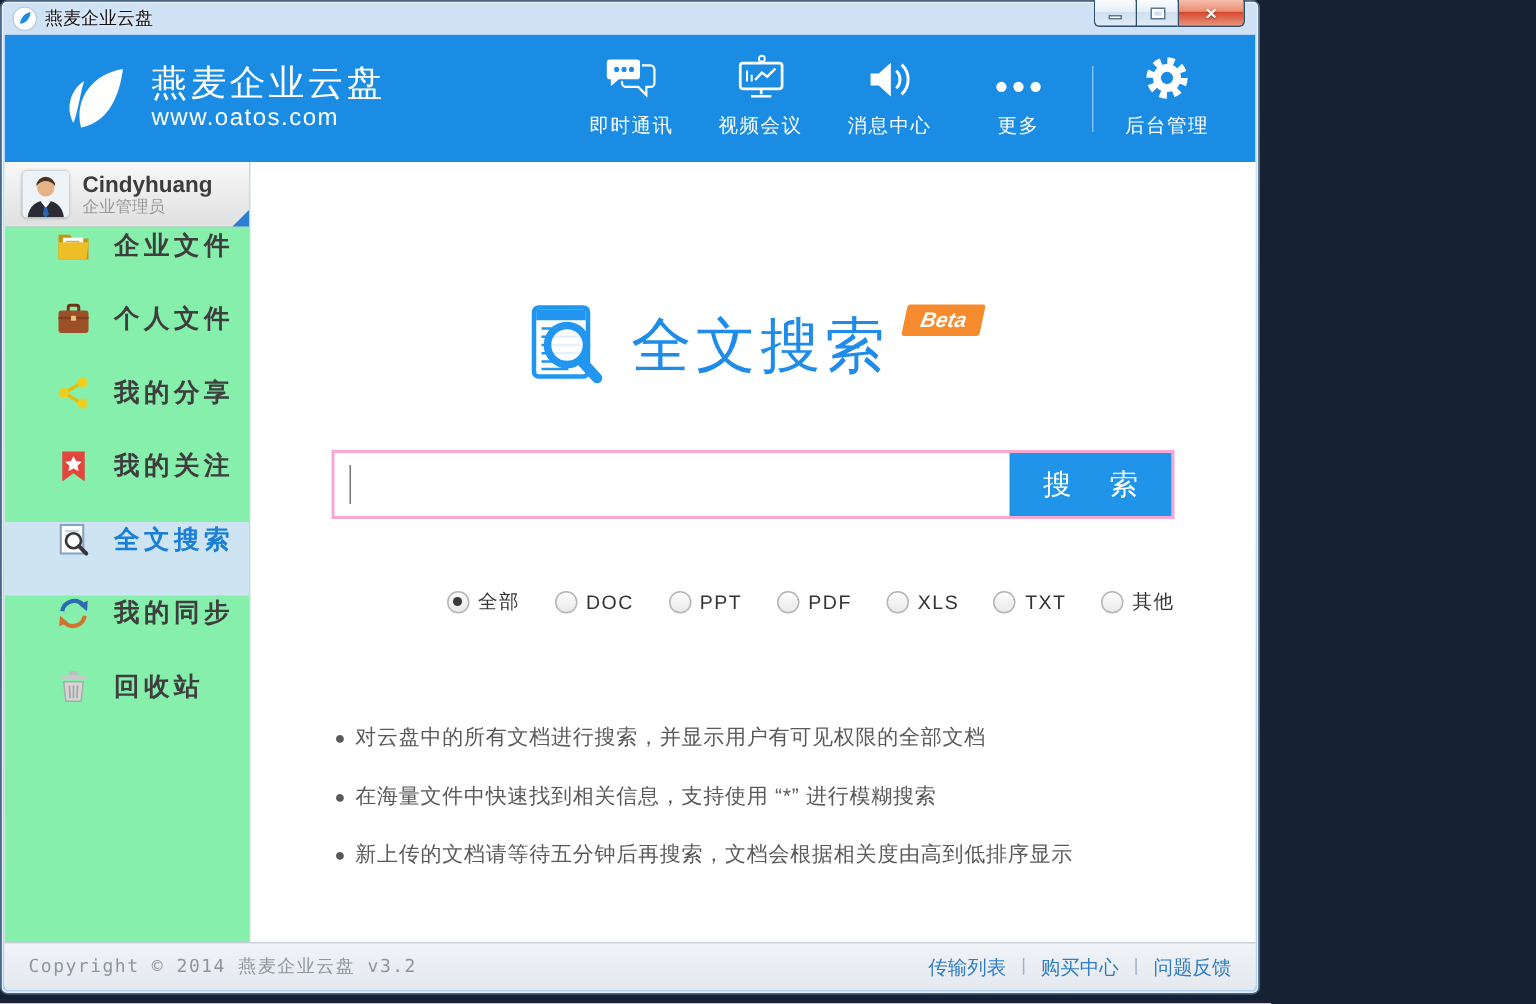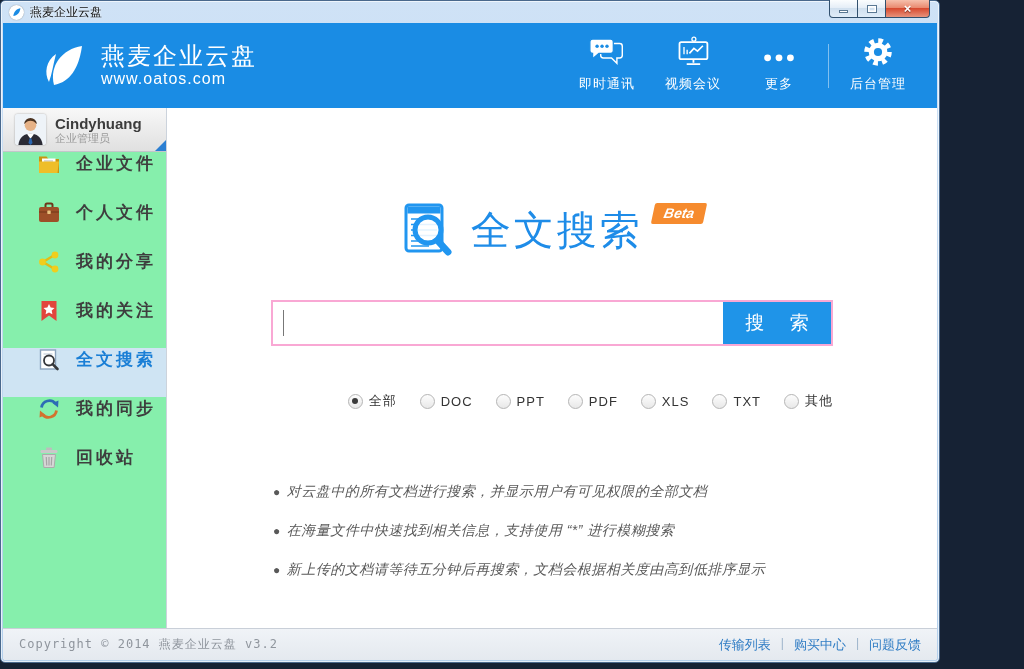--- a/index.html
+++ b/index.html
@@ -1,20 +1,20 @@
 <!DOCTYPE html>
 <html><head>
 <meta charset="utf-8">
 <style>
   * { margin:0; padding:0; box-sizing:border-box; }
   html,body { width:1024px; height:669px; font-family:"Liberation Sans", sans-serif; }
   .desktop { position:relative; width:1024px; height:669px; background:#162234; overflow:hidden; }
 
   
-  .window { position:absolute; left:0; top:0; width:940px; height:663px;
+  .window { position:absolute; left:0; top:0; width:840px; height:663px;
     background:linear-gradient(#cfe2f6,#b3cfec); border:1px solid #49688c; border-radius:5px;
     box-shadow: inset 0 0 0 1px rgba(255,255,255,.65); }
   .titlebar { position:absolute; left:0; top:0; right:0; height:22px; display:flex; align-items:center; padding-left:8px; }
   .app-icon { width:15px; height:15px; border-radius:50%; background:#fff; position:relative; margin-right:6px; flex:none;
     box-shadow:0 0 1px rgba(0,0,0,.5); }
   .app-icon svg { position:absolute; inset:0; }
   .titlebar-title { font-size:12px; color:#111; text-shadow:0 0 3px #fff; }
 
   .win-controls { position:absolute; top:-1px; right:9px; display:flex; }
   .win-btn { height:18px; border:1px solid #31506e; border-top:none; display:flex; align-items:center; justify-content:center; position:relative; }
@@ -81,21 +81,21 @@
   .caret { position:absolute; left:10px; top:8px; width:1px; height:26px; background:#777; pointer-events:none; }
   .search-btn { width:108px; flex:none; background:#1f94e8; color:#fff; font-size:19px; letter-spacing:10px;
     border:none; cursor:pointer; padding-left:10px; white-space:nowrap; font-family:inherit; }
 
   .filter-row { margin-top:46px; display:flex; justify-content:flex-end; align-items:center; gap:23px; }
   .filter-opt { display:flex; align-items:center; gap:6px; cursor:pointer; }
   .radio { width:15px; height:15px; border-radius:50%; border:1px solid #b5b5b5; background:linear-gradient(#fdfdfd,#e8e8e8); position:relative; flex:none; }
   .radio.checked::after { content:""; position:absolute; left:3.5px; top:3.5px; width:6px; height:6px; border-radius:50%; background:#3a3a3a; }
   .filter-label { font-size:13px; color:#333; letter-spacing:1px; }
 
-  .tips { margin-top:62px; padding-left:2px;font-style:italic; }
+  .tips { margin-top:62px; padding-left:2px; }
   .tip-line { font-size:14px; color:#595959; line-height:38px; white-space:nowrap; letter-spacing:0.5px; }
   .tip-bullet { margin-right:6px; color:#595959; font-size:12px; }
 
   
   .footer { position:absolute; left:0; right:0; bottom:0; height:32px;
     background:linear-gradient(#f0f3f7,#e4e9ef); border-top:1px solid #c9cfd8;
     display:flex; align-items:center; justify-content:space-between; padding:0 16px; }
   .copyright { font-family:"DejaVu Sans Mono", monospace; font-size:12px; color:#8f959d; letter-spacing:1px; }
   .footer-links { display:flex; align-items:flex-start; gap:10px; font-size:13px; }
   .footer-link { color:#2f7cc4; cursor:pointer; text-decoration:none; }
@@ -161,20 +161,30 @@
                 <circle cx="21" cy="3.2" r="2.2" fill="none" stroke="#fff" stroke-width="1.4"></circle>
                 <rect x="5" y="6.5" width="31" height="19" rx="2" fill="none" stroke="#fff" stroke-width="2"></rect>
                 <path d="M10 12 v8 M13.5 15 v5" stroke="#fff" stroke-width="1.5"></path>
                 <polyline points="16,19 21,13.5 25,16.5 31,10.5" fill="none" stroke="#fff" stroke-width="1.8"></polyline>
                 <path d="M20.5 25.5 v4 M13 31 h15" stroke="#fff" stroke-width="2"></path>
               </svg>
             </div>
             <div class="lbl">视频会议</div>
           </div>
 
+          <div class="nav-item">
+            <div class="ic">
+              <svg width="36" height="30" viewBox="0 0 40 33">
+                <path d="M6 12 h6 l9 -8 v25 l-9 -8 h-6 z" fill="#fff"></path>
+                <path d="M25 10 a9 9 0 0 1 0 13" fill="none" stroke="#fff" stroke-width="2.2"></path>
+                <path d="M29 5.5 a15 15 0 0 1 0 22" fill="none" stroke="#fff" stroke-width="2.2"></path>
+              </svg>
+            </div>
+            <div class="lbl">消息中心</div>
+          </div>
 
           <div class="nav-item">
             <div class="ic">
               <svg width="38" height="26" viewBox="0 0 40 26">
                 <circle cx="8" cy="16" r="3.6" fill="#fff"></circle>
                   <circle cx="20" cy="16" r="3.6" fill="#fff"></circle>
                   <circle cx="32" cy="16" r="3.6" fill="#fff"></circle>
               </svg>
             </div>
             <div class="lbl">更多</div>

